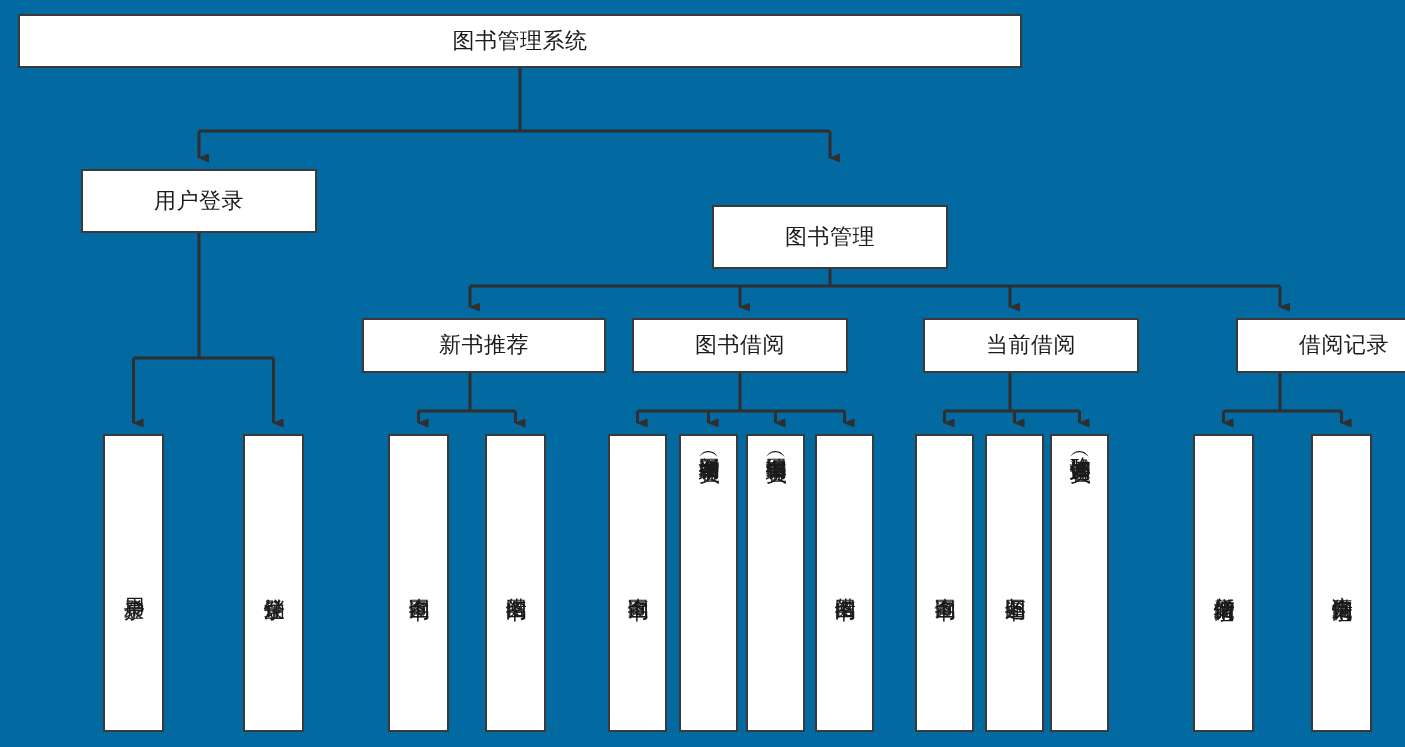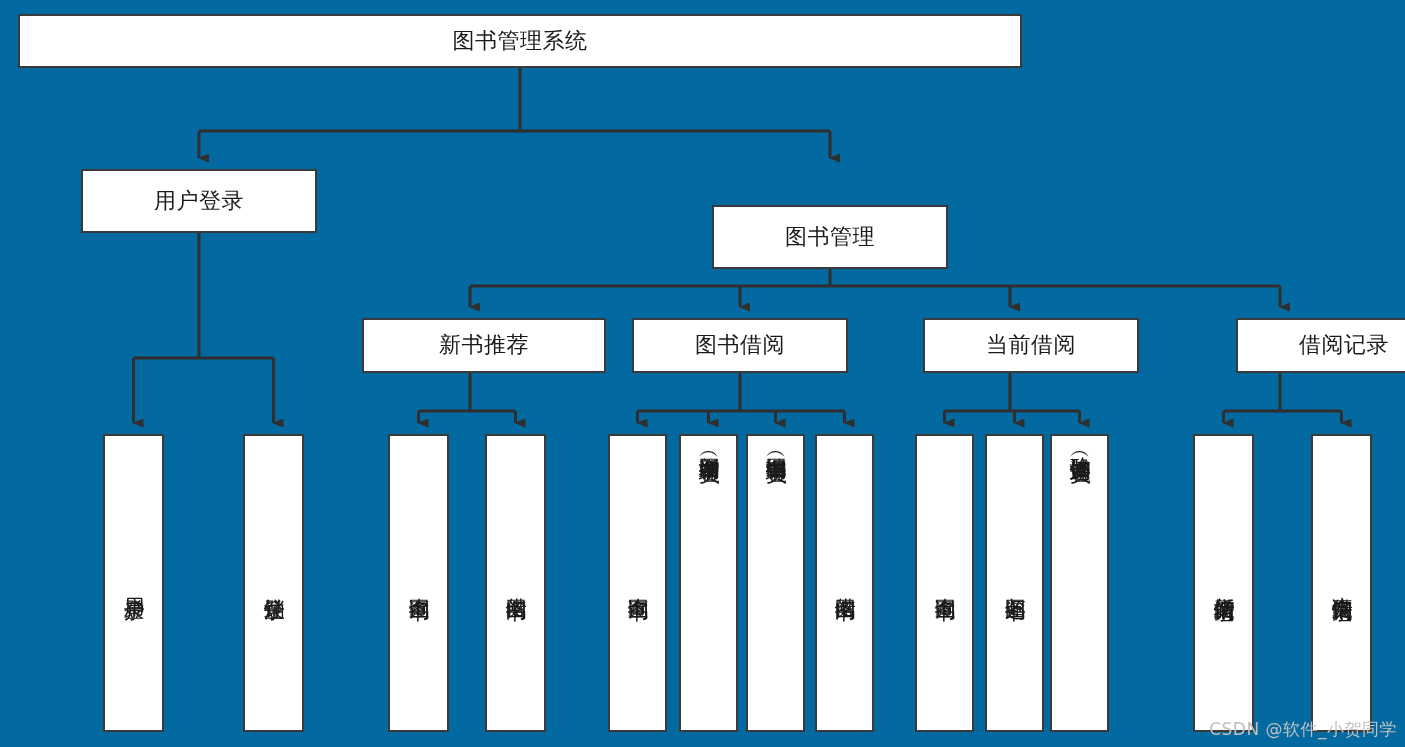--- a/index.html
+++ b/index.html
@@ -174,15 +174,14 @@
         <span class="node-label">确认归还（管理员）</span>
       </div>
       <div class="node vert" style="left: 1193px; top: 434px; width: 61px; height: 298px; border-color: rgb(58, 58, 58); background: rgb(255, 255, 255); color: rgb(26, 26, 26);">
         <span class="node-label">新增借阅记录</span>
       </div>
       <div class="node vert" style="left: 1311px; top: 434px; width: 61px; height: 298px; border-color: rgb(58, 58, 58); background: rgb(255, 255, 255); color: rgb(26, 26, 26);">
         <span class="node-label">查询借阅记录</span>
       </div>
     </div>
 
-  <div class="watermark">CSDN @软件_小贺同学</div>
 
 </div>
 
 </body></html>

